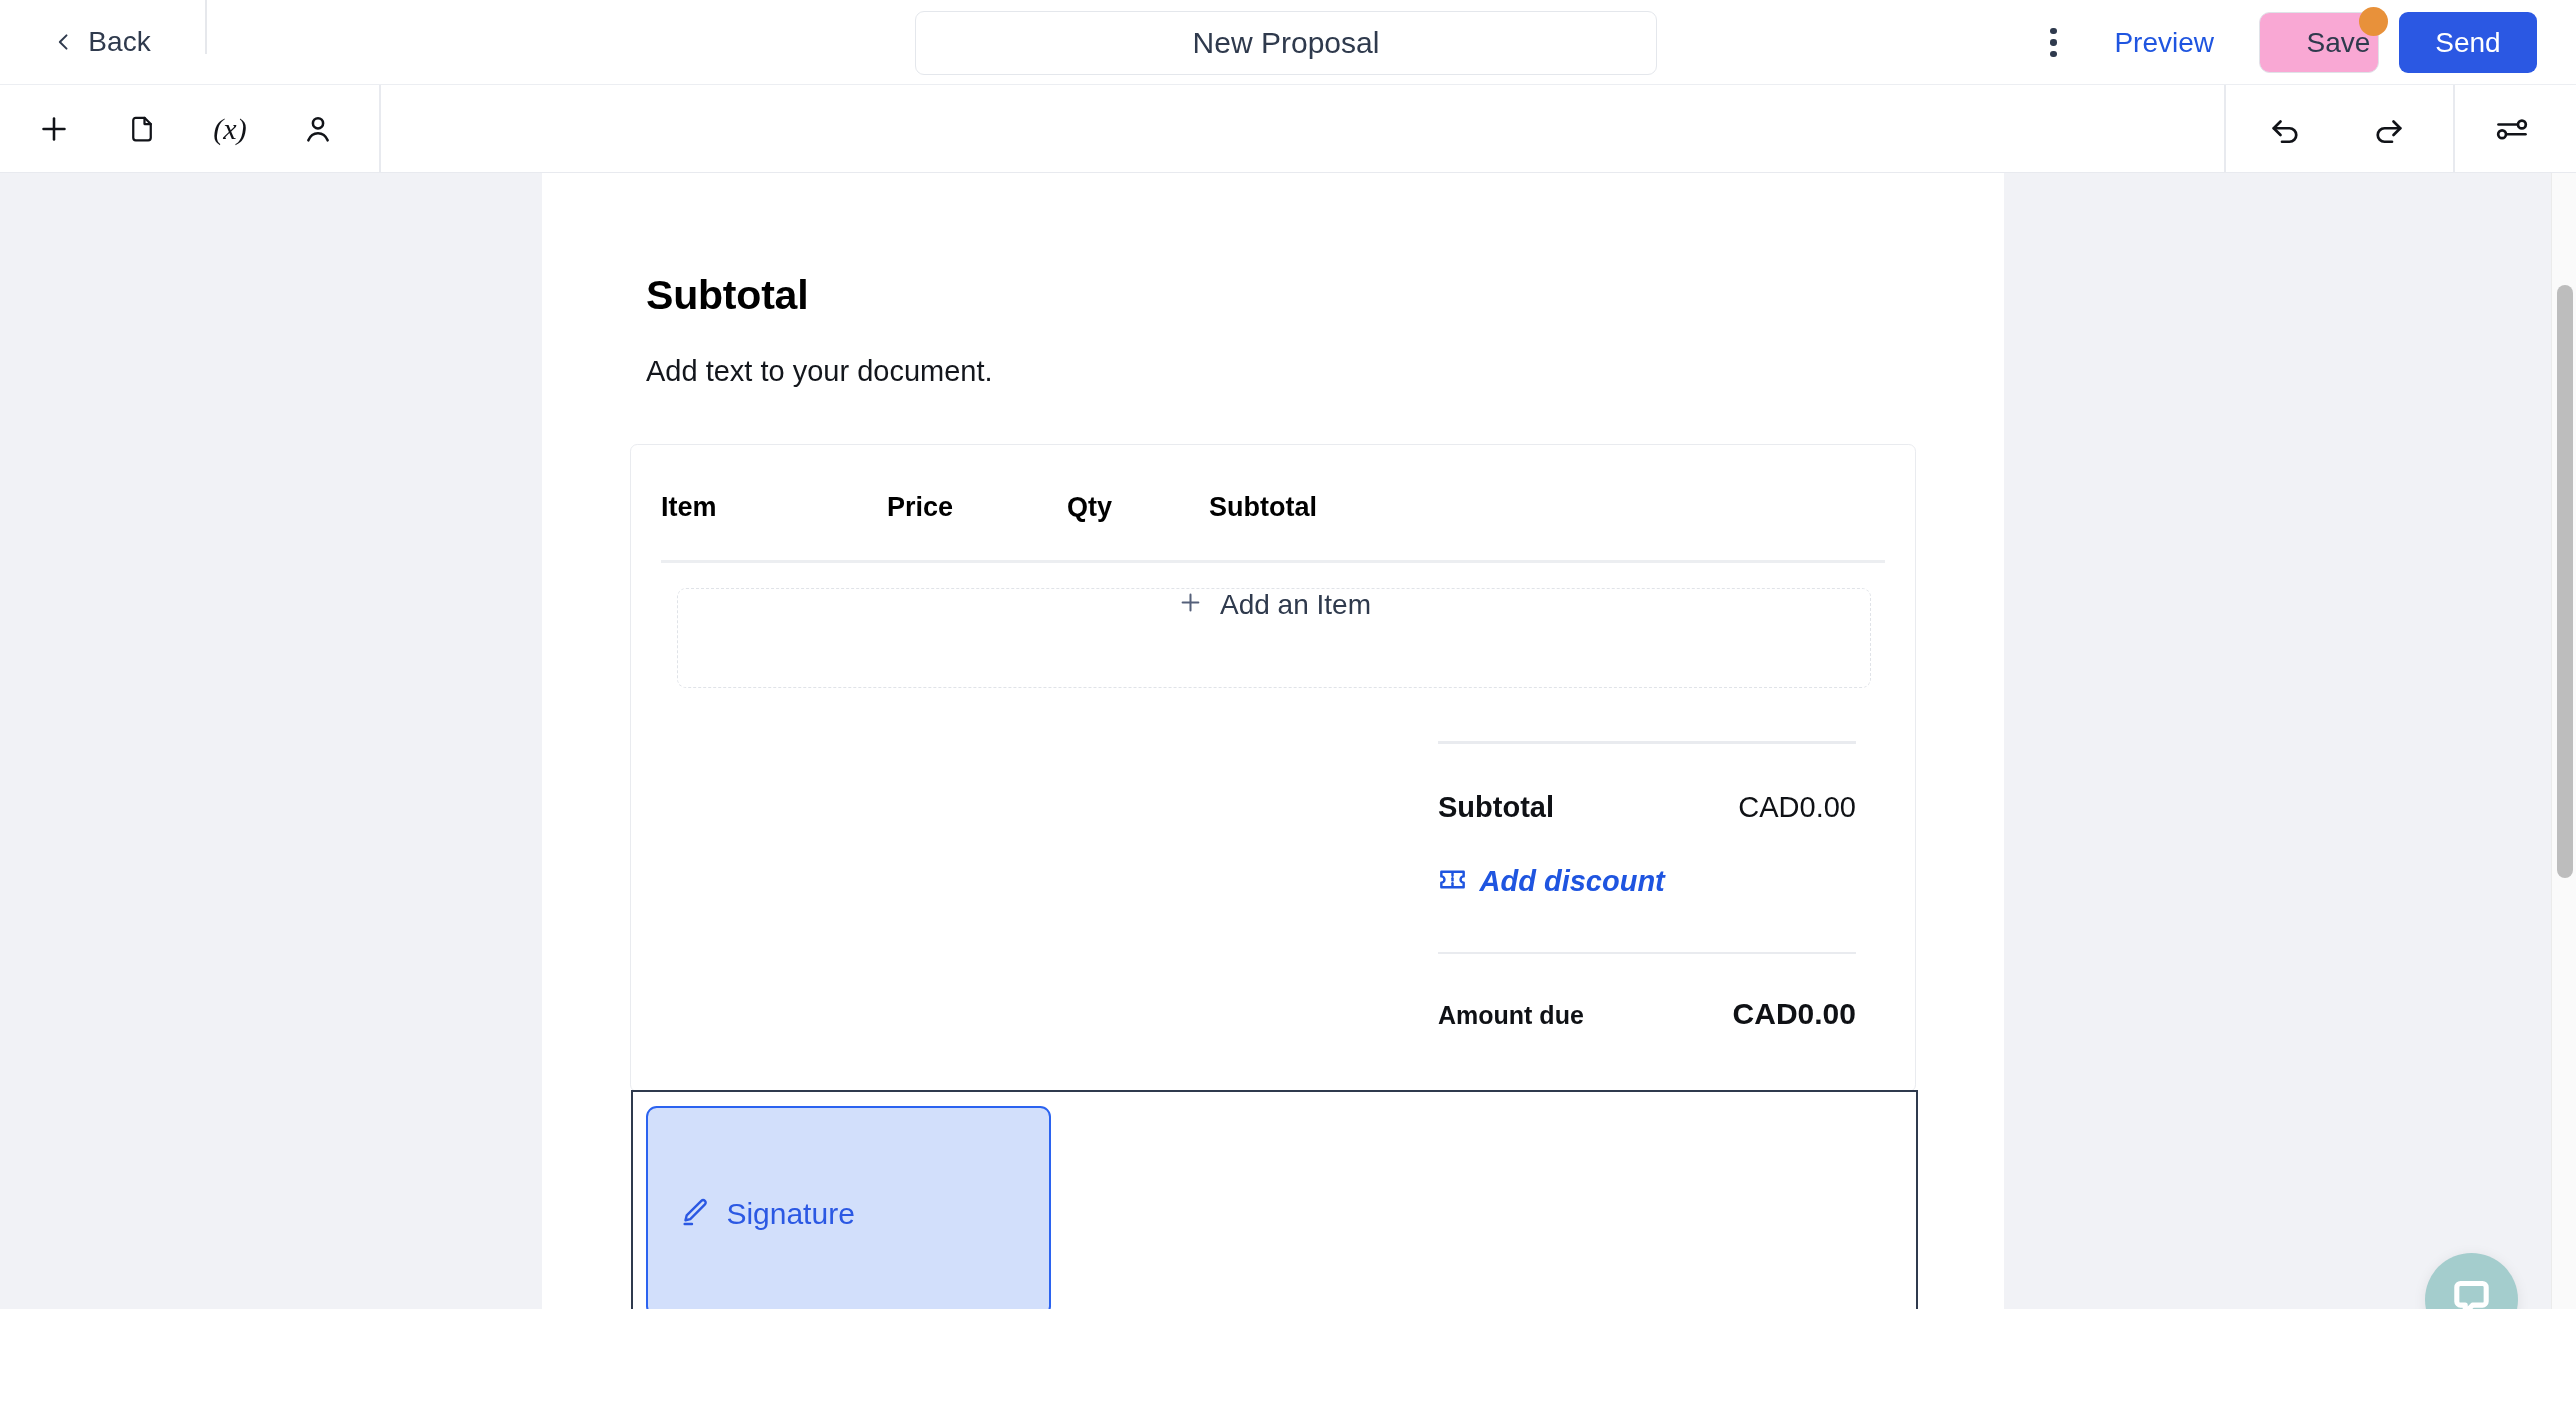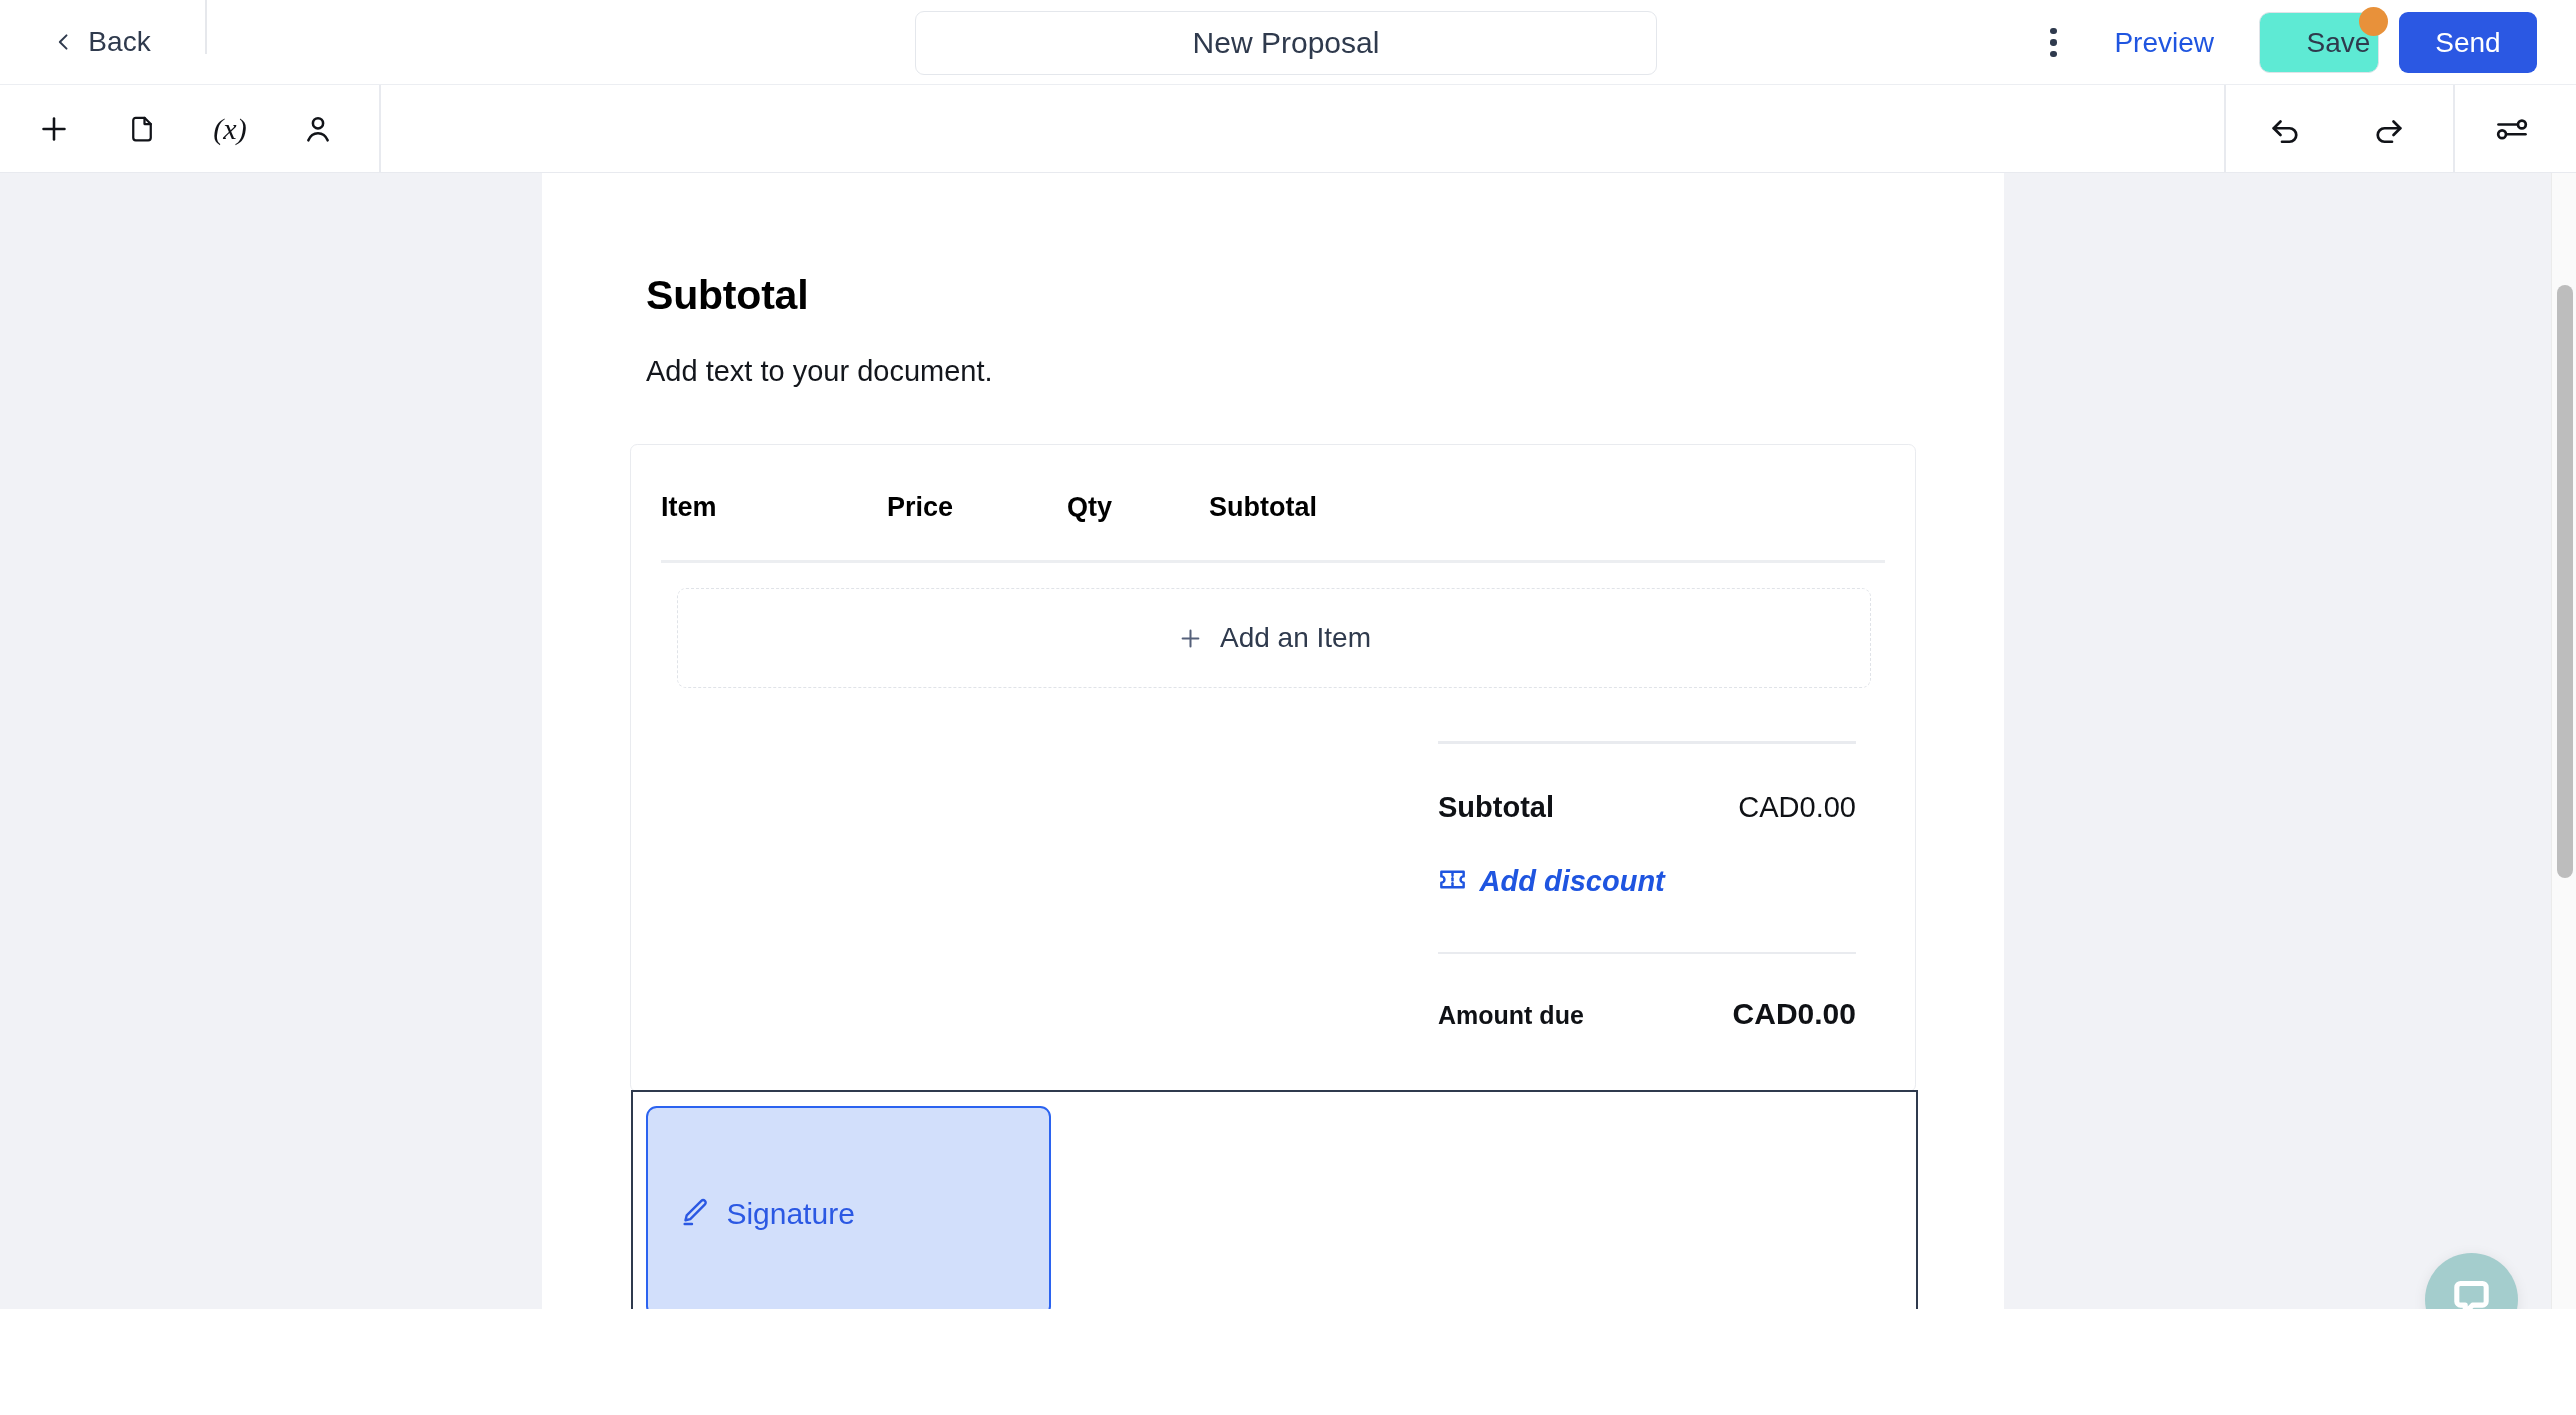--- a/index.html
+++ b/index.html
@@ -97,21 +97,21 @@
     font-family: "Liberation Sans", sans-serif;
     cursor: pointer;
     padding: 9px 25px;
     margin-right: 20px;
   }
   .save-wrap { position: relative; margin-right: 20px; }
   .save-btn {
     width: 120px; height: 61px;
     border: 1.8px solid #dfe3e8;
     border-radius: 10.7px;
-    background: #5eead4;
+    background: #f9a8d4;
     font-family: "Liberation Sans", sans-serif;
     font-size: 28px;
     color: #2f3a4d;
     cursor: pointer;
     padding-left: 39px;
   }
   .save-dot {
     position: absolute;
     top: -5.4px; right: -9px;
     width: 29px; height: 29px;
@@ -235,21 +235,20 @@
   }
 
   .add-item {
     position: absolute;
     left: 46px; top: 143px;
     width: 1194px;
     height: 100px;
     border: 1.8px dashed #e0e3e8;
     border-radius: 9px;
     display: flex;
-    align-items: center;
     justify-content: center;
     gap: 16px;
     cursor: pointer;
   }
   .add-item-plus svg { display: block; }
   .add-item-label {
     font-size: 28px;
     color: #2f3a4d;
   }
 

